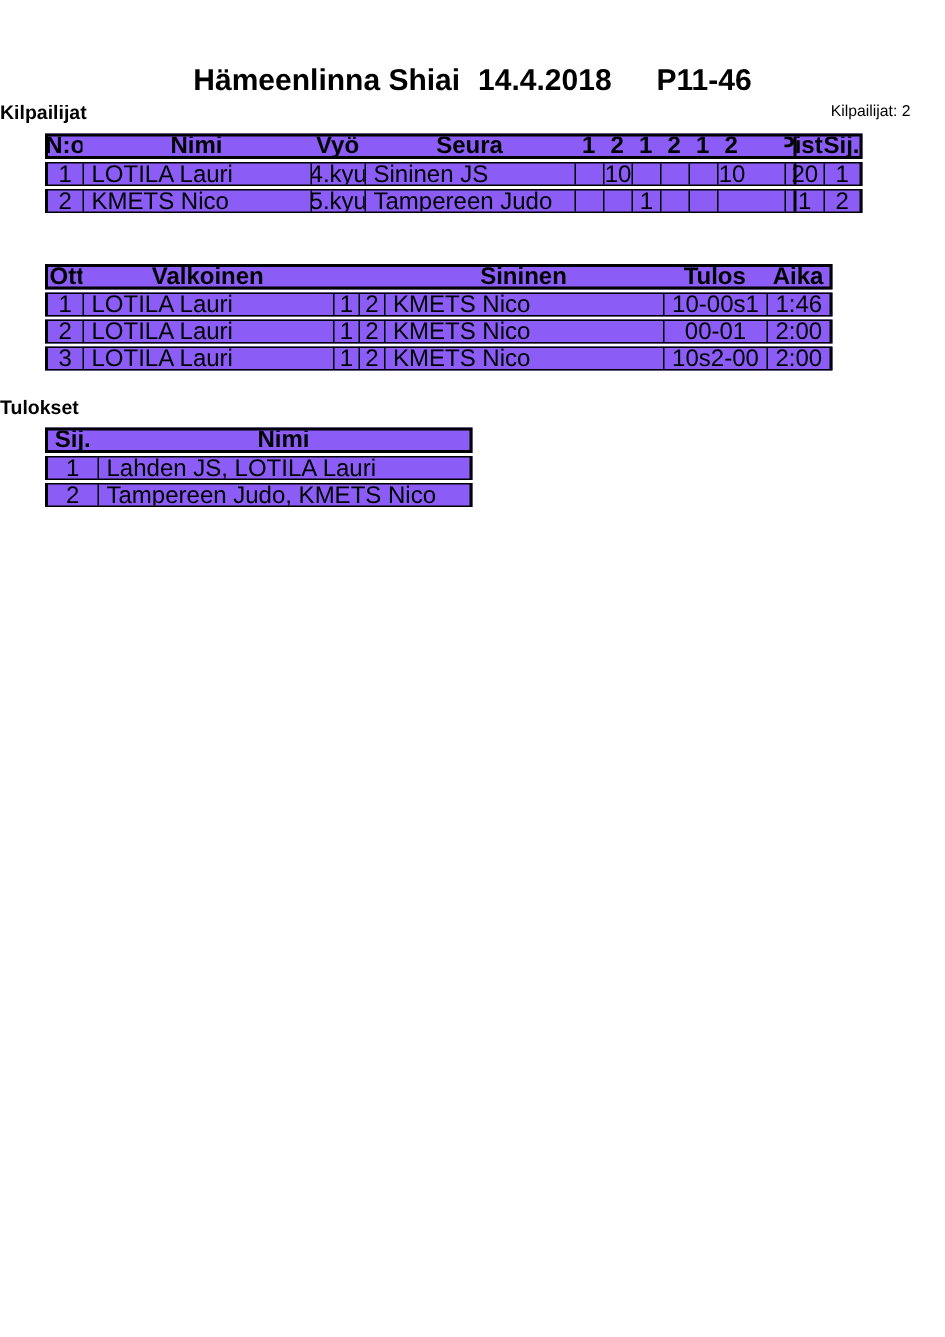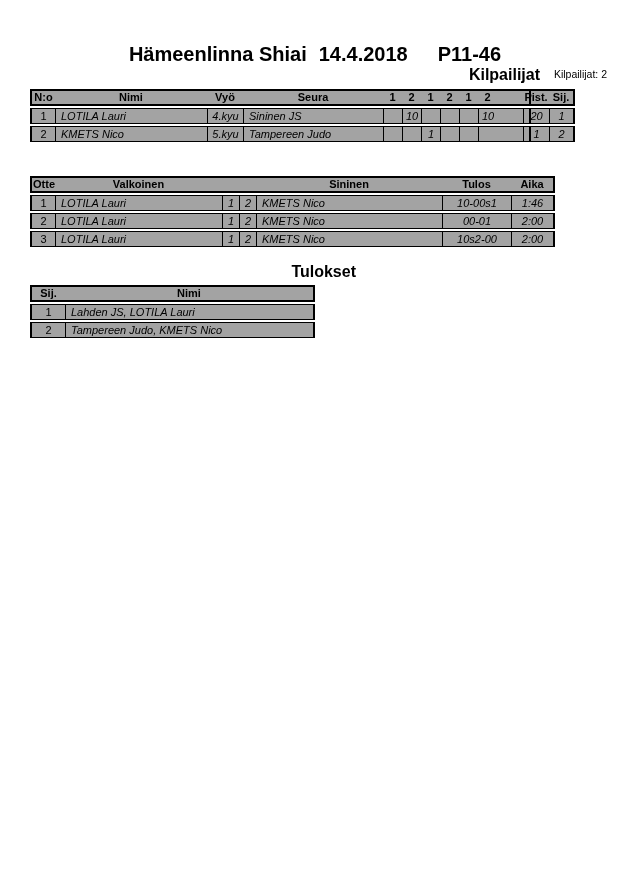--- a/index.html
+++ b/index.html
@@ -24,23 +24,23 @@
     font-size: 20px;
     line-height: 24px;
     white-space: nowrap;
   }
   .title .t-date { margin-left: 12px; }
   .title .t-cat  { margin-left: 30px; }
 
   .section-label {
     position: absolute;
     font-weight: bold;
-    font-size: 16px;
+    font-size: 13px;
     line-height: 13px;
-    text-align: right;
+    text-align: left;
     white-space: nowrap;
   }
   .lbl-kilpailijat { top: 68px;  left: 0; width: 540px; }
   .lbl-ottelut     { top: 155px; left: 0; width: 540px; }
   .lbl-tulokset    { top: 265px; left: 0; width: 356px; }
 
   .competitor-count {
     position: absolute;
     top: 68px; right: 23px;
     font-size: 10.5px;
@@ -50,39 +50,39 @@
 
   
   .tbl { position: absolute; left: 30px; }
   .grid-row {
     display: grid;
     height: 16px;
     border: 1px solid #000;
     border-left-width: 2px;
     border-right-width: 2px;
     margin-bottom: 2px;
-    background: #a3a3a3;
-    font-size: 11px;
+    background: #8b5cf6;
+    font-size: 16px;
     line-height: 13px;
   }
   .grid-row.hdr {
     height: 17px;
     border: 2px solid #000;
     font-weight: bold;
   }
   .cell {
     height: 100%;
     display: flex;
     align-items: center;
     justify-content: center;
     overflow: hidden;
     white-space: nowrap;
   }
   .cell.left { justify-content: flex-start; padding-left: 5px; }
-  .cell.bl  { border-left: 1px solid #000; font-style: italic; }
+  .cell.bl  { border-left: 1px solid #000; }
   .cell.bl2 { border-left: 2px solid #000; margin-left: 32px; }
 
   
   .t1 { top: 89px; }
   .t1 .grid-row {
     grid-template-columns: 23px 152px 36px 140px 19px 19px 19px 19px 19px 19px 26px 26px 24px;
   }
   
   .t2 { top: 176px; }
   .t2 .grid-row      { grid-template-columns: 23px 167px 17px 17px 186px 69px 42px; }

